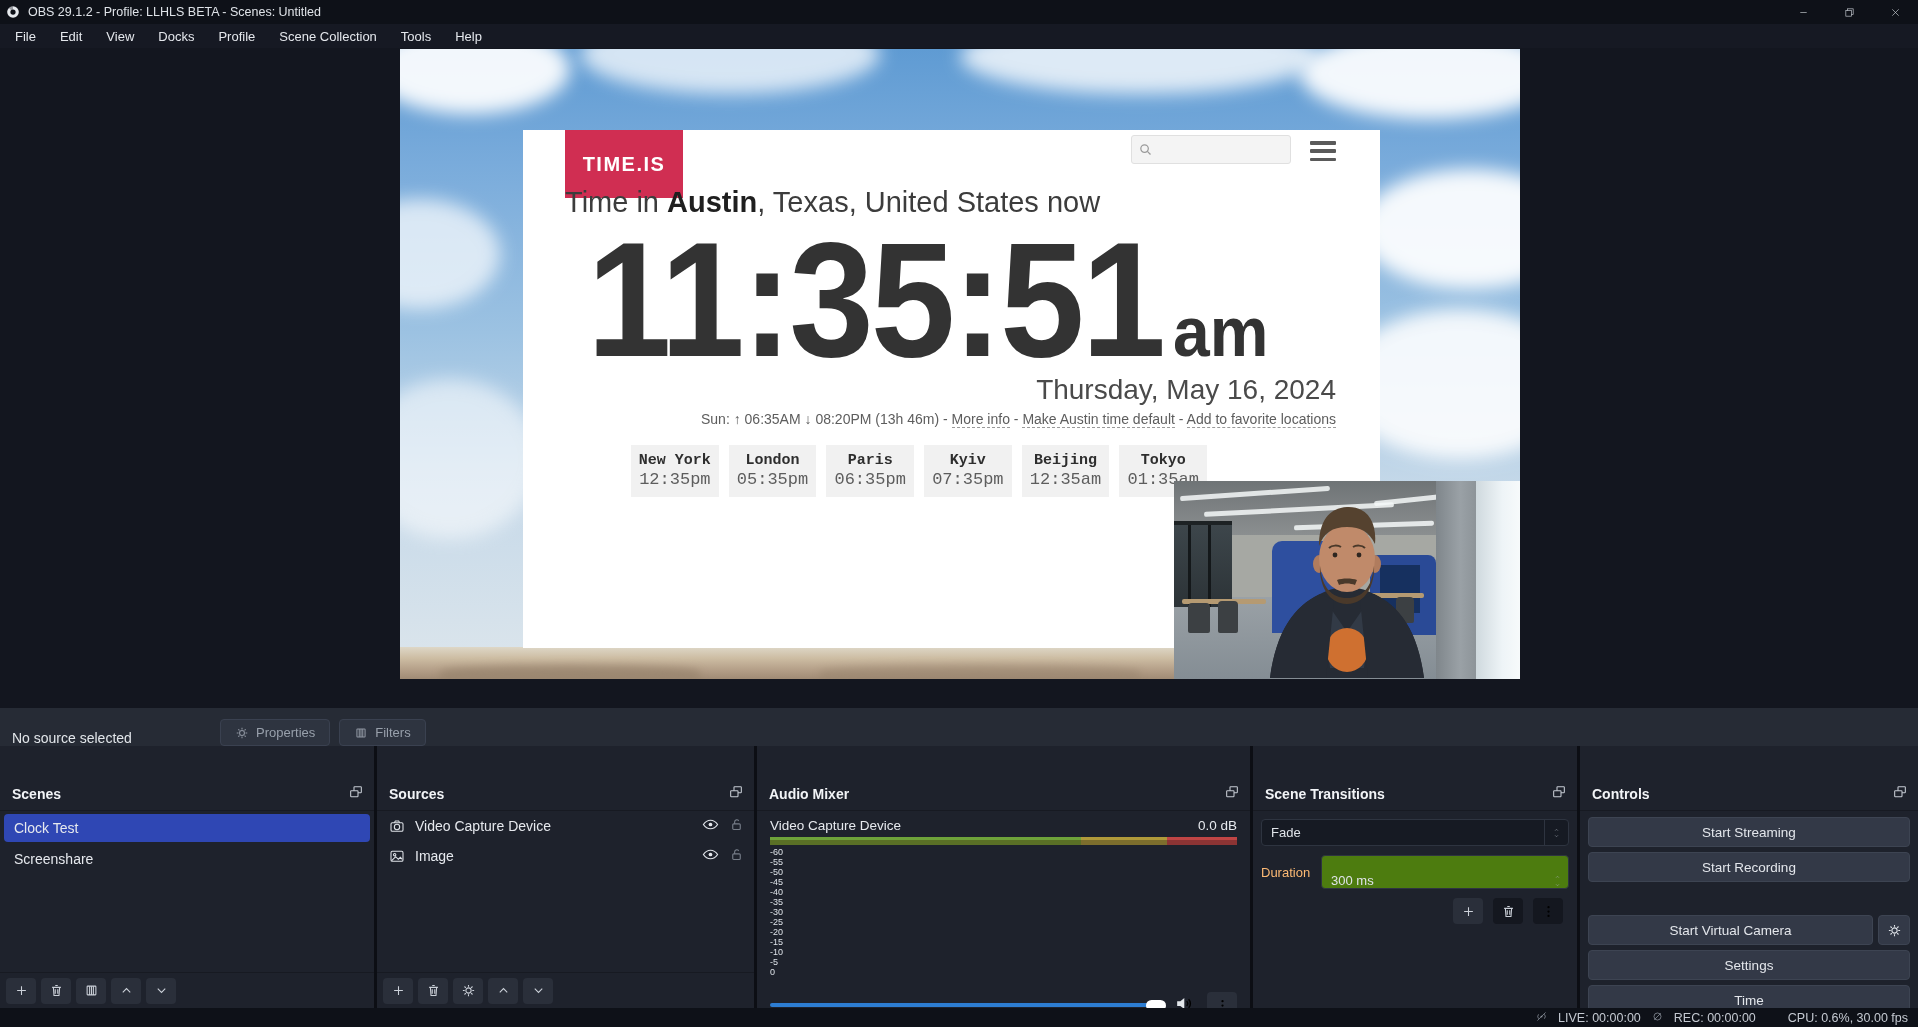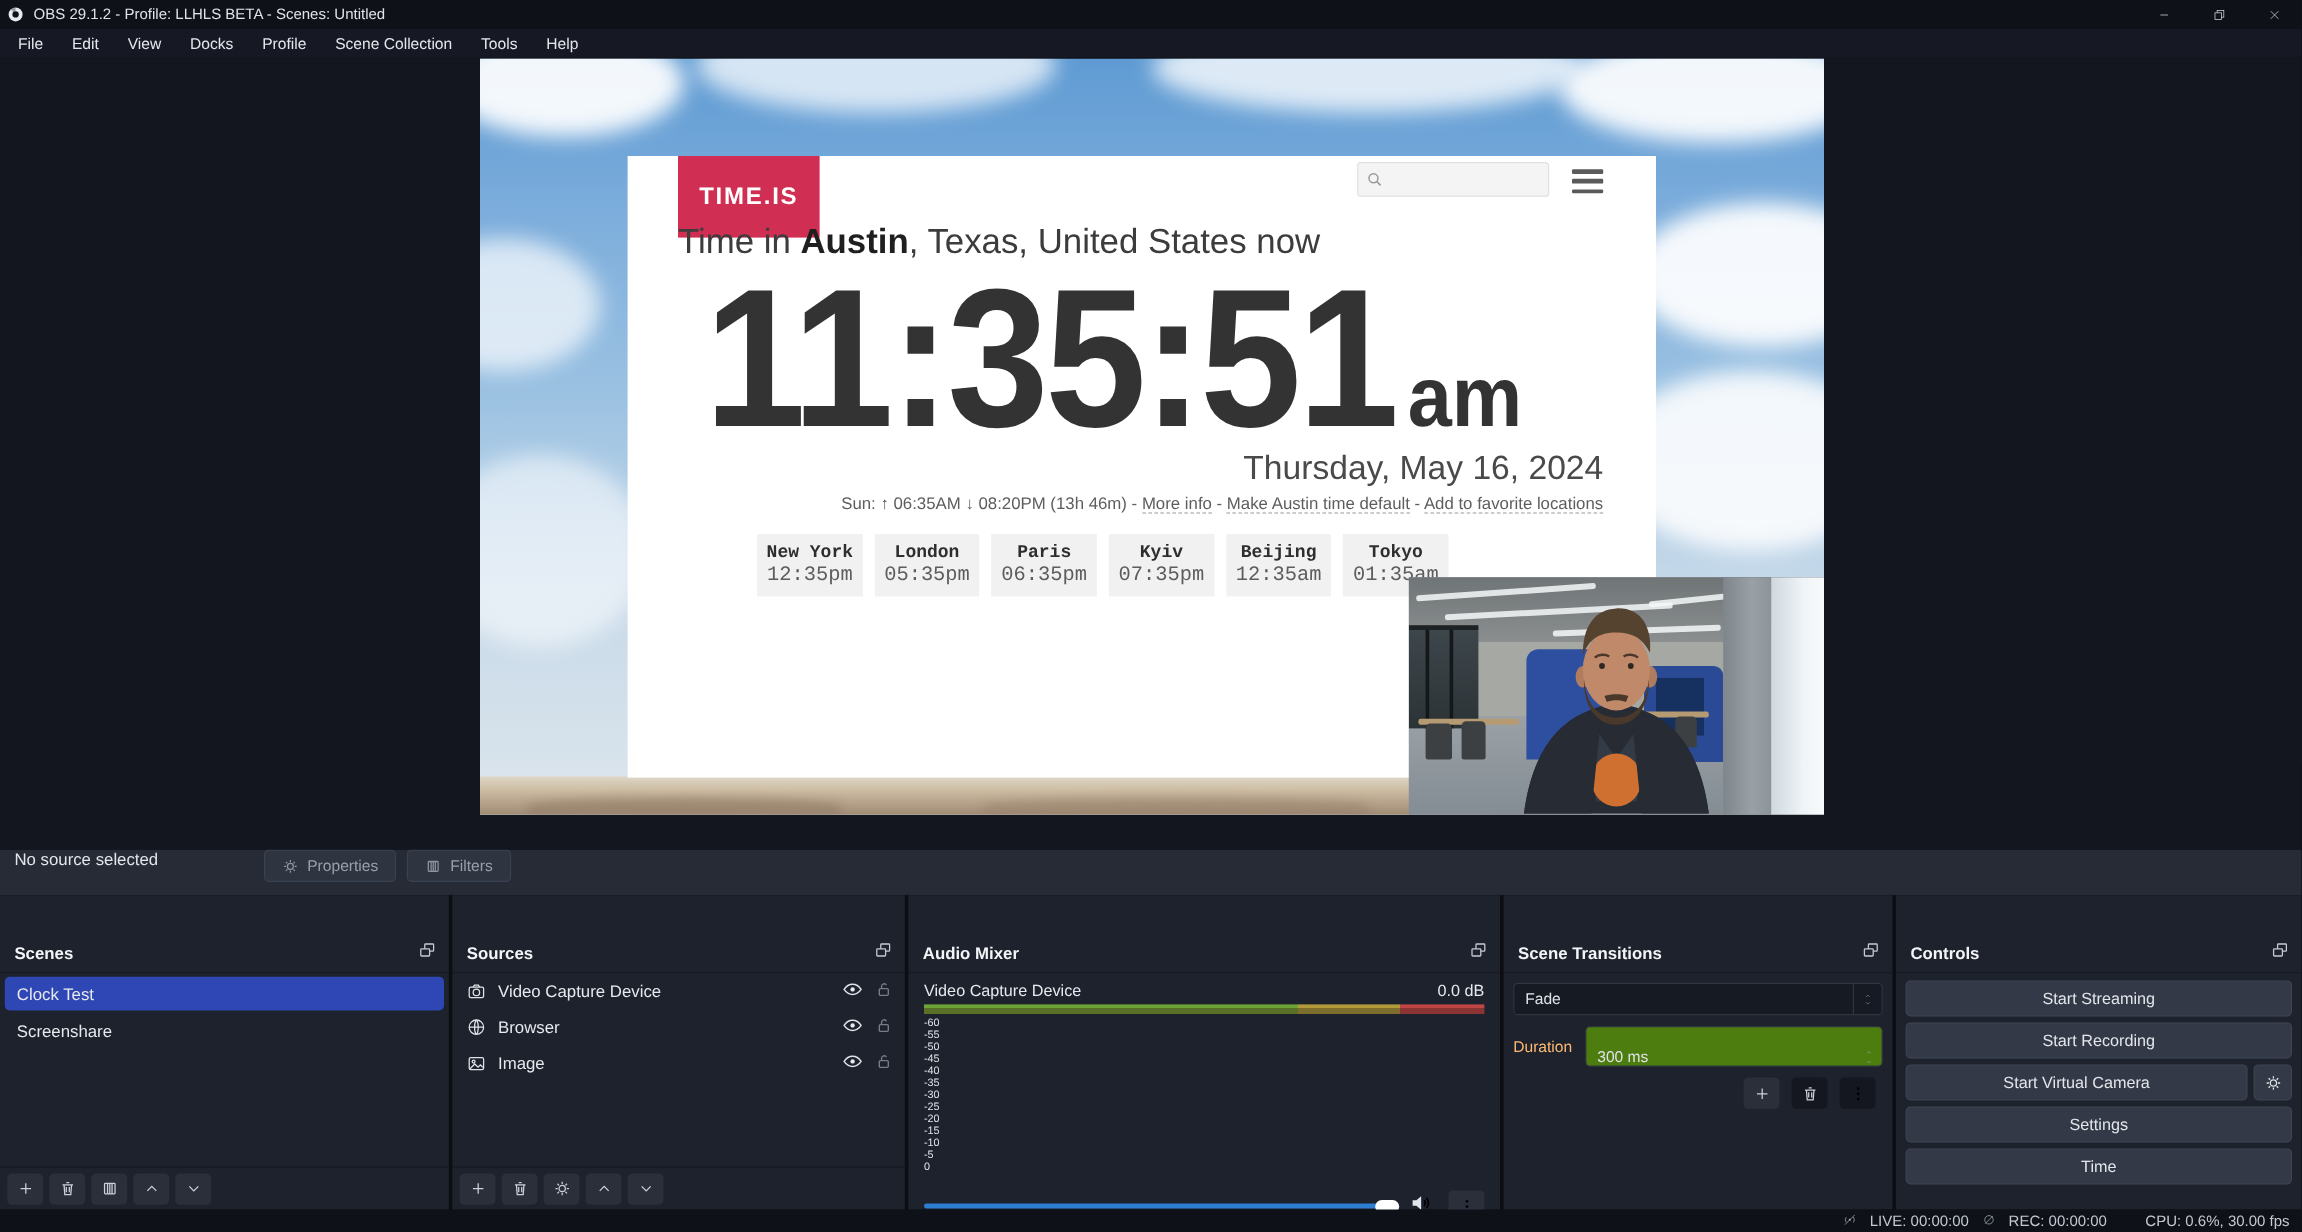--- a/index.html
+++ b/index.html
@@ -76,21 +76,21 @@
   .wc-booth2b { position:absolute; left:196px; top:74px; width:66px; height:80px; background:#2a4a96;
     border-radius:8px 8px 0 0; }
   .wc-booth-in { position:absolute; left:206px; top:84px; width:40px; height:48px; background:#16305f; }
   .wc-desk { position:absolute; background:#b59a72; height:5px; border-radius:2px; }
   .wc-chair { position:absolute; background:#3c4043; border-radius:4px 4px 2px 2px; }
   .wc-exit { position:absolute; left:168px; top:38px; width:6px; height:6px; border-radius:50%;
     background:#d23c2e; box-shadow:0 0 5px #d23c2e; }
   .wc-person { position:absolute; left:68px; top:18px; width:210px; height:180px; }
 
   
-  .srctoolbar { height:38px; background:#262b35; display:flex; align-items:flex-start; padding:0 12px;
+  .srctoolbar { height:38px; background:#262b35; display:flex; align-items:flex-end; padding:0 12px;
     flex:0 0 auto; }
   .src-status { color:#e2e6ea; font-size:14px; width:208px; }
   .tool-btn { display:flex; align-items:center; gap:7px; background:#2e3440; border:1px solid #3a4150;
     border-radius:4px; color:#98a0ab; font-size:13px; padding:5px 14px; margin-right:9px; }
   .tool-btn svg { width:14px; height:14px; stroke:#8f96a1; fill:none; stroke-width:1.8; }
 
   
   .docks { height:262px; display:flex; gap:3px; background:#0c0e14; flex:0 0 auto; }
   .panel { background:#1e222c; display:flex; flex-direction:column; overflow:hidden; }
   .p-scenes { width:374px; } .p-sources { width:377px; } .p-mixer { width:493px; }
@@ -146,21 +146,21 @@
   .spinbox { flex:1; height:34px; background:#4d7c0f; border:1px solid #2e3440; border-radius:4px;
     display:flex; align-items:flex-end; color:#dfe3e8; font-size:13px; }
   .spinbox .val { flex:1; padding-left:9px; }
   .spin { width:22px; display:flex; flex-direction:column; align-items:center; gap:2px; }
   .tr-btns { display:flex; justify-content:flex-end; gap:10px; margin-top:9px; padding-right:6px; }
 
   
   .ctl-body { padding:6px 8px; display:flex; flex-direction:column; gap:5px; }
   .ctl-btn { height:30px; background:#333947; border:1px solid #3d4452; border-radius:4px;
     color:#e3e6eb; font-size:13.5px; display:flex; align-items:center; justify-content:center; }
-  .ctl-row { display:flex; gap:5px; }
+  .ctl-row { display:flex; gap:5px;margin-top:28px; }
   .ctl-row .ctl-btn { flex:1; }
   .ctl-gear { width:32px; flex:0 0 auto !important; }
   .ctl-gear svg { width:15px; height:15px; stroke:#dfe3e8; stroke-width:1.7; fill:none; }
 
   
   .statusbar { height:19px; background:#0e1118; display:flex; align-items:center;
     justify-content:flex-end; gap:9px; padding-right:10px; color:#c4c9d1; font-size:12.5px;
     flex:0 0 auto; }
   .sb-ic svg { width:15px; height:13px; stroke:#868d96; stroke-width:1.5; fill:none; }
   .sb-gap { width:14px; }
@@ -466,32 +466,20 @@
           <span class="lbl">Video Capture Device</span>
           <span class="eye"><svg>
                 <use href="#i-eye"></use>
               </svg></span>
           <span class="lock"><svg>
                 <use href="#i-lock"></use>
               </svg></span>
         </div>
         <div class="source-row">
           <svg class="src">
-              <use href="#i-globe"></use>
-            </svg>
-          <span class="lbl">Browser</span>
-          <span class="eye"><svg>
-                <use href="#i-eye"></use>
-              </svg></span>
-          <span class="lock"><svg>
-                <use href="#i-lock"></use>
-              </svg></span>
-        </div>
-        <div class="source-row">
-          <svg class="src">
               <use href="#i-image"></use>
             </svg>
           <span class="lbl">Image</span>
           <span class="eye"><svg>
                 <use href="#i-eye"></use>
               </svg></span>
           <span class="lock"><svg>
                 <use href="#i-lock"></use>
               </svg></span>
         </div>

